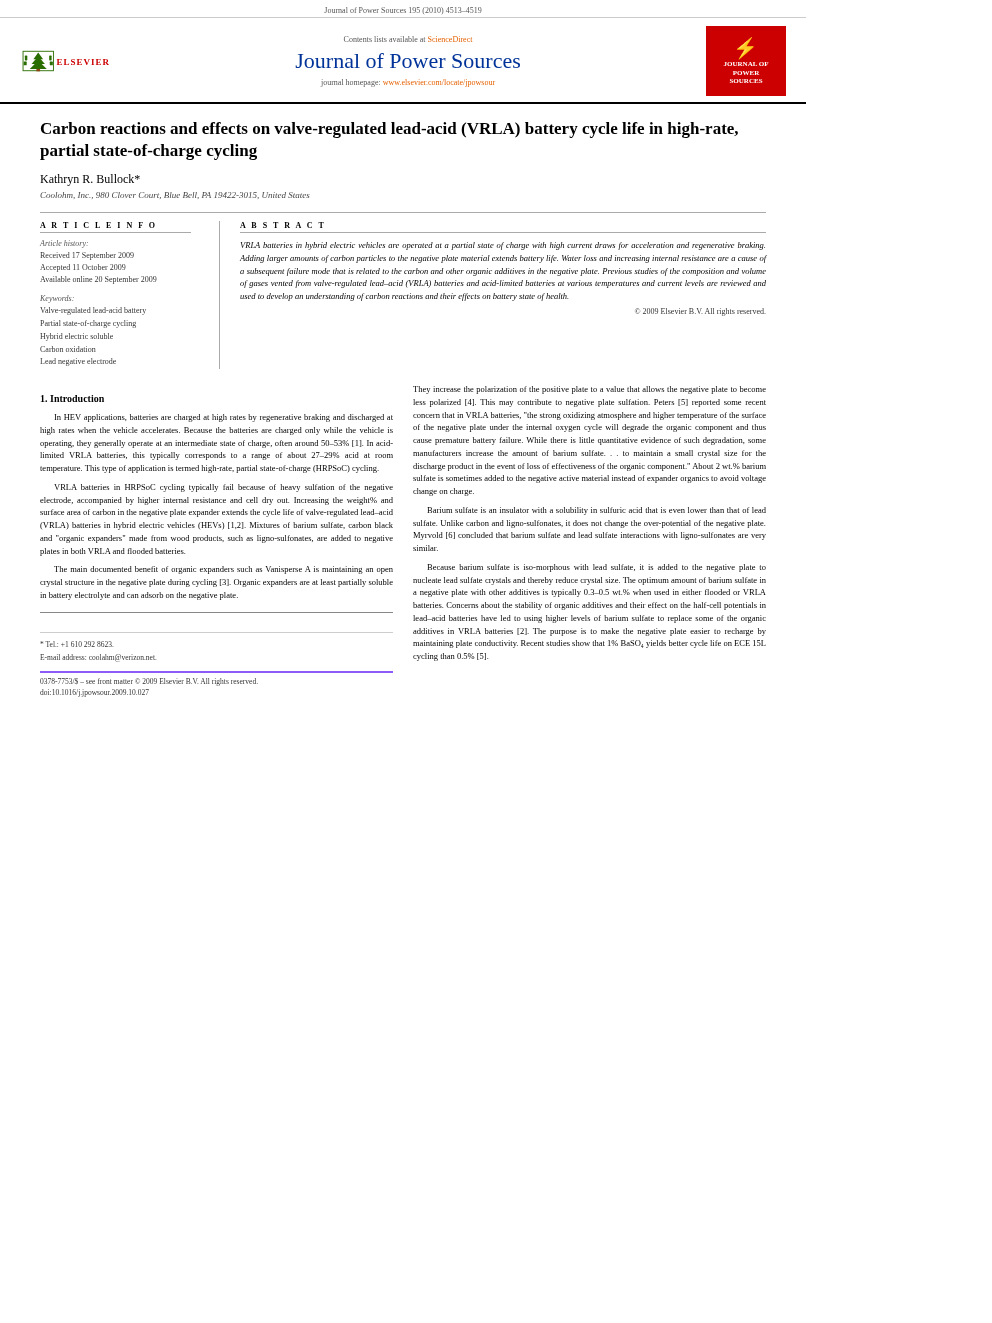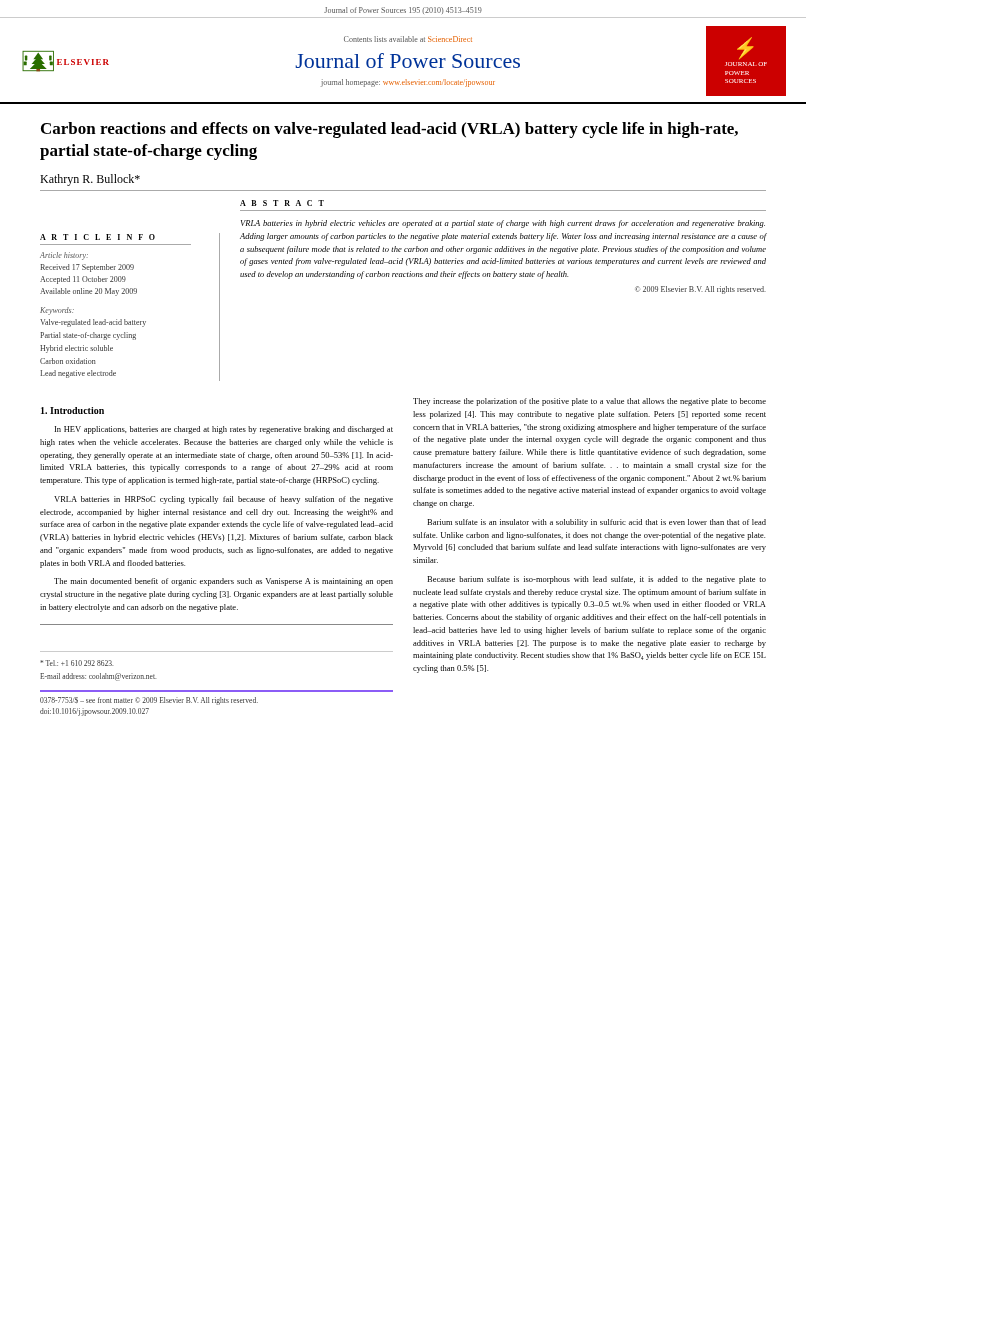--- a/index.html
+++ b/index.html
@@ -83,22 +83,22 @@
       background: #c00;
       display: flex;
       align-items: center;
       justify-content: center;
       flex-direction: column;
       padding: 4px;
     }
     .power-sources-logo .logo-text {
       color: #fff;
       font-size: 7px;
-      font-weight: normal;
-      text-align: left;
+      font-weight: bold;
+      text-align: center;
       line-height: 1.2;
       text-transform: uppercase;
     }
     .power-sources-logo .logo-bolt {
       color: #ffcc00;
       font-size: 20px;
     }
 
     
     .article-content {
@@ -130,21 +130,20 @@
       gap: 20px;
       margin-bottom: 14px;
       border-top: 1px solid #aaa;
       padding-top: 8px;
     }
     .article-info-col {
       width: 180px;
       flex-shrink: 0;
       border-right: 1px solid #aaa;
       padding-right: 28px;
-      margin-top: 34px;
     }
     .abstract-col {
       flex: 1;
     }
     .section-label {
       font-size: 8px;
       font-weight: bold;
       letter-spacing: 2px;
       text-transform: uppercase;
       color: #000;
@@ -207,21 +206,21 @@
       text-indent: 14px;
     }
     .body-col p.no-indent {
       text-indent: 0;
     }
 
     
     .footer-area {
       border-top: 1px solid #888;
       margin-top: 10px;
-      padding-top: 20px;
+      padding-top: 13px;
       font-size: 7.5px;
       color: #444;
     }
     .footer-notes {
       font-size: 7.5px;
       color: #333;
       line-height: 1.5;
     }
     .footnote-line {
       margin-bottom: 2px;
@@ -286,31 +285,32 @@
   </div>
 
   <div class="article-content">
 
     <div class="article-title">Carbon reactions and effects on valve-regulated lead-acid (VRLA) battery cycle life in high-rate, partial state-of-charge cycling</div>
 
     <div class="author-name">
       <span>Kathryn R. Bullock*</span>
     </div>
 
+    <div class="affiliation">Coolohm, Inc., 980 Clover Court, Blue Bell, PA 19422-3015, United States</div>
 
     <div class="two-col">
 
       <div class="article-info-col">
         <div class="section-label">A R T I C L E   I N F O</div>
 
         <div class="info-subsection-label">Article history:</div>
         <div class="info-dates">
           <div>Received 17 September 2009</div>
           <div>Accepted 11 October 2009</div>
-          <div>Available online 20 May 2009</div>
+          <div>Available online 20 September 2009</div>
         </div>
 
         <div class="info-subsection-label" style="margin-top:8px;">Keywords:</div>
         <div class="keywords-list">
           <div>Valve-regulated lead-acid battery</div>
           <div>Partial state-of-charge cycling</div>
           <div>Hybrid electric soluble</div>
           <div>Carbon oxidation</div>
           <div>Lead negative electrode</div>
         </div>

